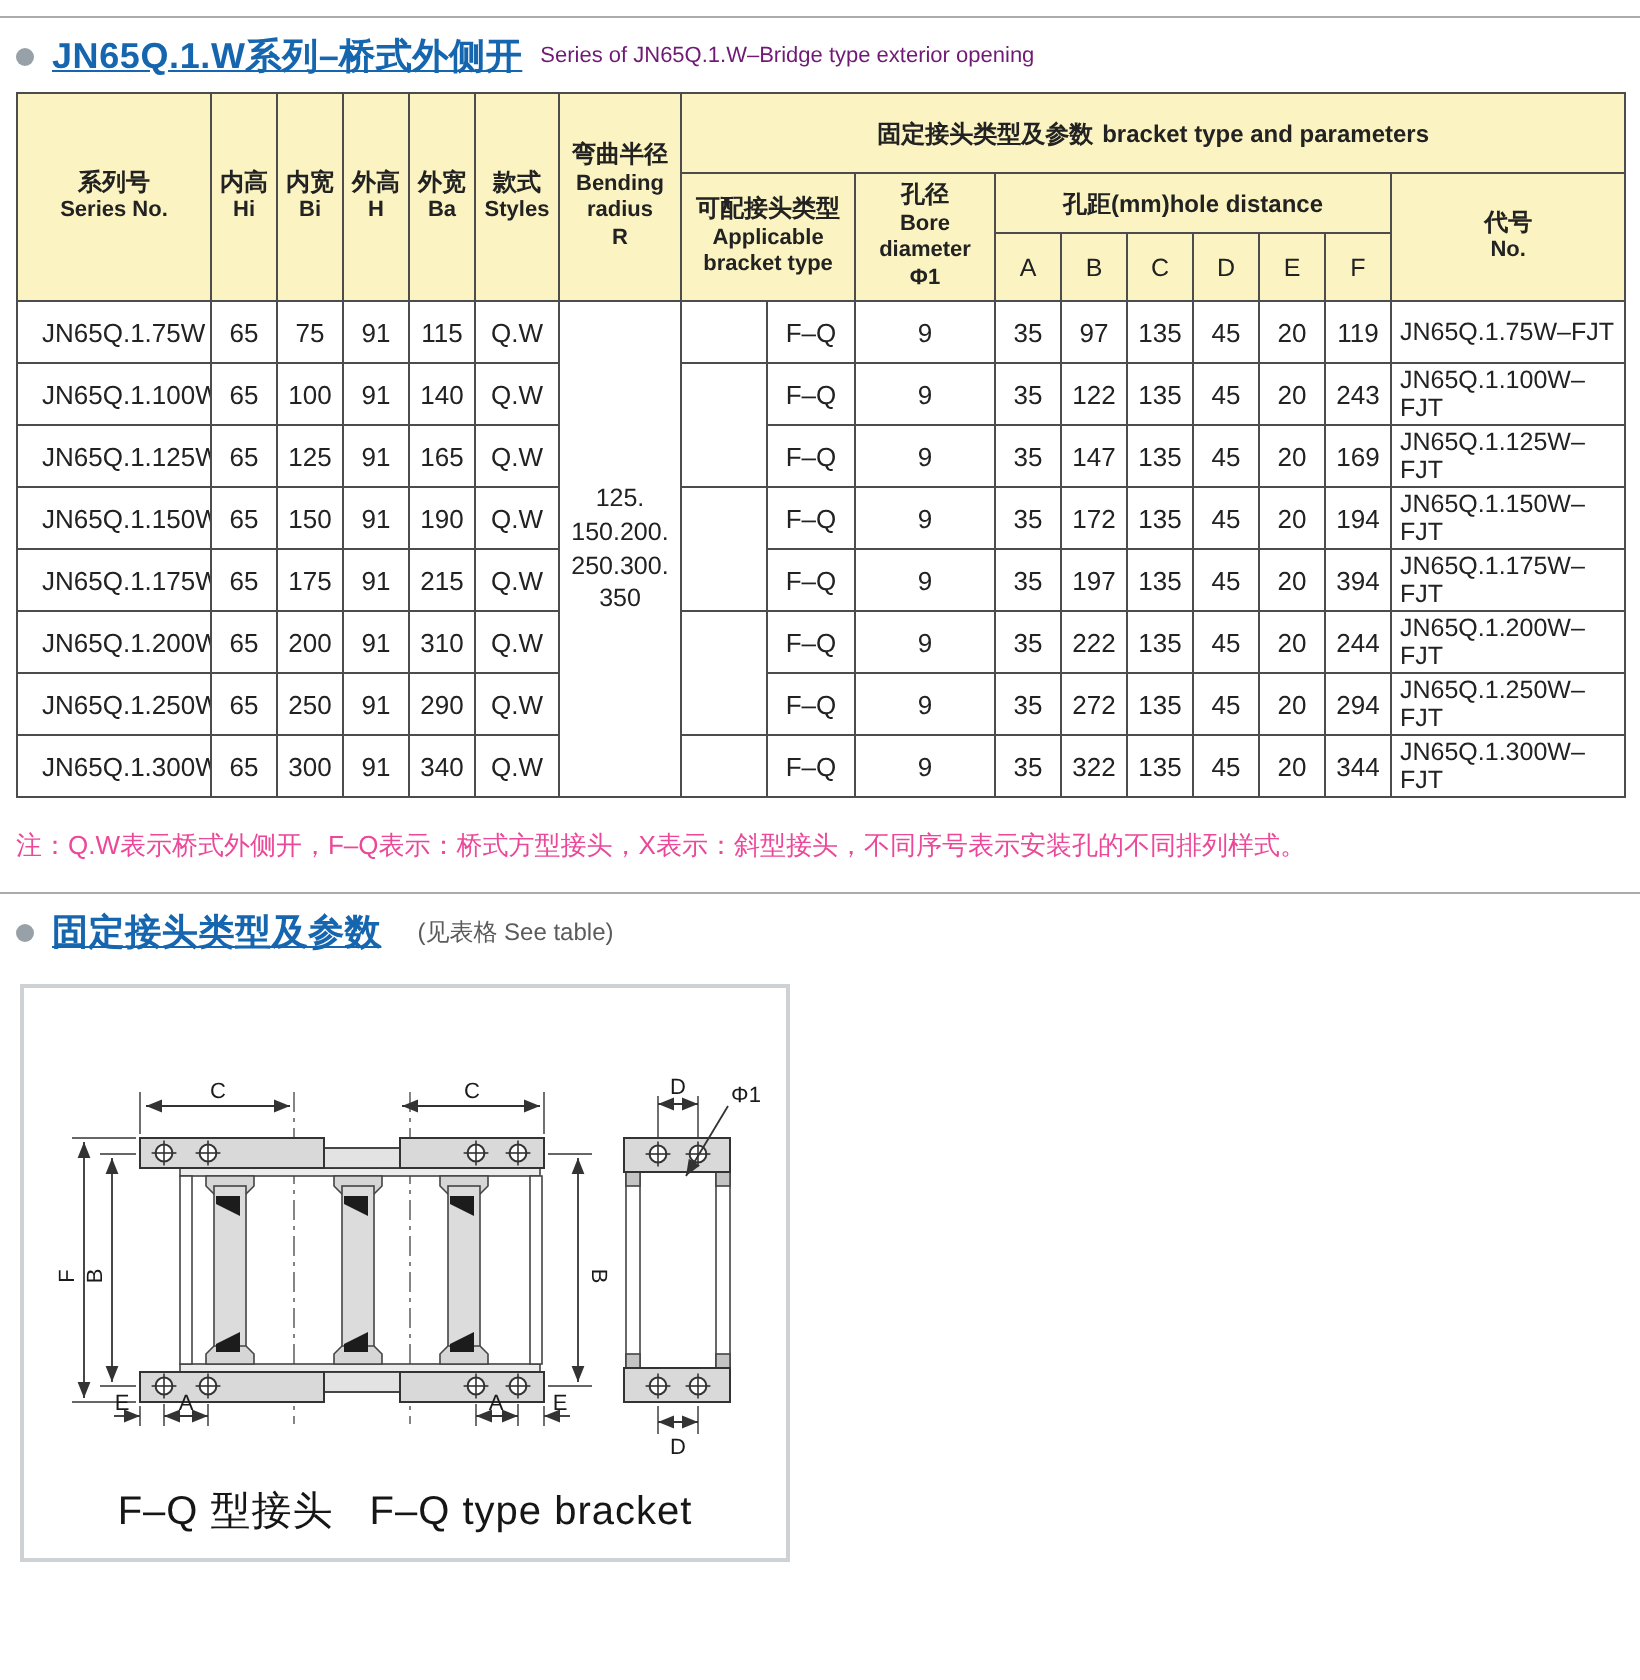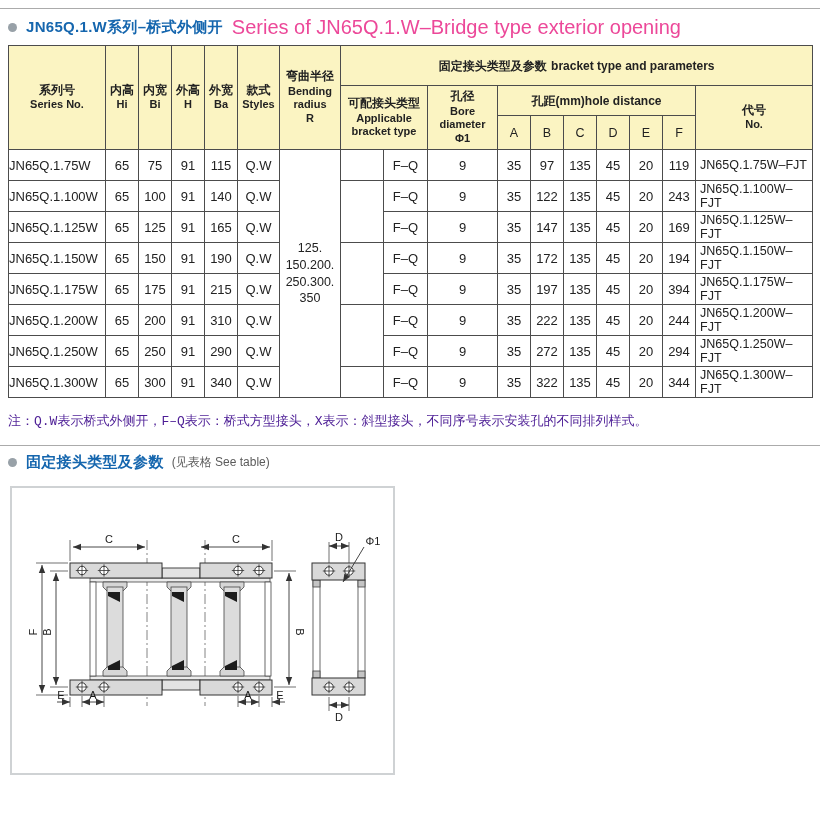--- a/index.html
+++ b/index.html
@@ -5,42 +5,42 @@
   html,body{margin:0;padding:0;}
   body{
     width:820px;height:840px;background:#ffffff;
     font-family:"Liberation Sans","DejaVu Sans",sans-serif;color:#222;
     position:relative;overflow:hidden;
   }
   .rule{border:none;border-top:1px solid #ababab;margin:0;}
   #rule1{margin-top:8px;}
   .sec{display:flex;align-items:center;padding:7px 0 6px 8px;}
   .dot{width:9px;height:9px;border-radius:50%;background:#98a1a8;margin-right:9px;flex:0 0 auto;}
-  .sec .zh{color:#1566ae;font-weight:bold;font-size:15px;letter-spacing:.3px;}
-  .sec .en{color:#ec4899;font-size:20px;margin-left:9px;}
-  .sec .extra{color:#5b5b5b;font-size:12px;margin-left:8px;}
+  .sec .zh{color:#1566ae;font-weight:bold;font-size:18px;letter-spacing:.3px;text-decoration:underline;}
+  .sec .en{color:#701a75;font-size:11px;margin-left:9px;}
+  .sec .extra{color:#5b5b5b;font-size:12px;margin-left:18px;}
 
   table{border-collapse:collapse;table-layout:fixed;margin-left:8px;width:804px;}
   th,td{border:1px solid #4c4c4c;text-align:center;vertical-align:middle;padding:0;overflow:hidden;}
   thead th{background:#fbf4c2;font-weight:normal;}
   .hzh{font-weight:bold;font-size:12px;line-height:1.3;}
   .hen{font-weight:bold;font-size:11px;line-height:1.25;color:#222;}
   .inl .hzh,.inl .hen{display:inline;font-size:12px;}
   .pre{white-space:pre-line;}
   thead tr.hr1{height:40px;}
   thead tr.hr2{height:30px;}
   thead tr.hr3{height:34px;}
   thead tr.hr3 th{font-size:12.5px;}
   tbody tr{height:31px;}
   tbody td{font-size:13px;background:#fff;}
-  td.t-left{text-align:left;padding-left:0;}
+  td.t-left{text-align:left;padding-left:12px;}
   td.t-code{font-size:12.5px;padding-left:4px;}
   td.t-pre{white-space:pre-line;font-size:12.5px;line-height:1.35;margin-left:24px;}
 
-  .notes{margin:13px 8px 0 8px;font-size:13px;line-height:1.62;color:#4c1d95;width:800px;font-family:Liberation Mono, monospace;}
+  .notes{margin:13px 8px 0 8px;font-size:13px;line-height:1.62;color:#ec4899;width:800px;}
   .notes p{margin:0;}
 
   #rule2{margin-top:13px;}
 
   .figure-box{
     margin:8px 0 0 10px;width:385px;height:289px;
     border:2px solid #cfd2d4;box-sizing:border-box;background:#fff;
   }
   .figure-box svg{display:block;margin-top:2px;}
   .caption{text-align:center;font-size:20px;color:#161616;margin-top:8px;letter-spacing:.5px;}
@@ -471,13 +471,16 @@
       <text class="dimtx" x="25" y="142" transform="rotate(-90 25 142)">F</text>
       <text class="dimtx" x="39" y="142" transform="rotate(-90 39 142)">B</text>
       <text class="dimtx" x="284" y="142" transform="rotate(90 284 142)">B</text>
       <text class="dimtx" x="49" y="209">E</text>
       <text class="dimtx" x="81" y="209">A</text>
       <text class="dimtx" x="236" y="209">A</text>
       <text class="dimtx" x="268" y="209">E</text>
       <text class="dimtx" x="327" y="231">D</text>
     </g>
   </svg>
+  <div class="caption">
+    <span class="czh">F–Q 型接头</span><span>F–Q type bracket</span>
+  </div>
 </div>
 
 </body></html>

